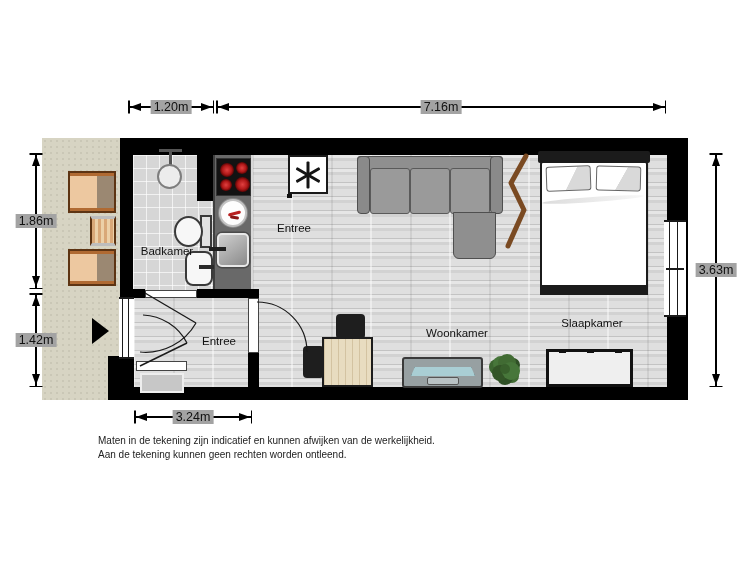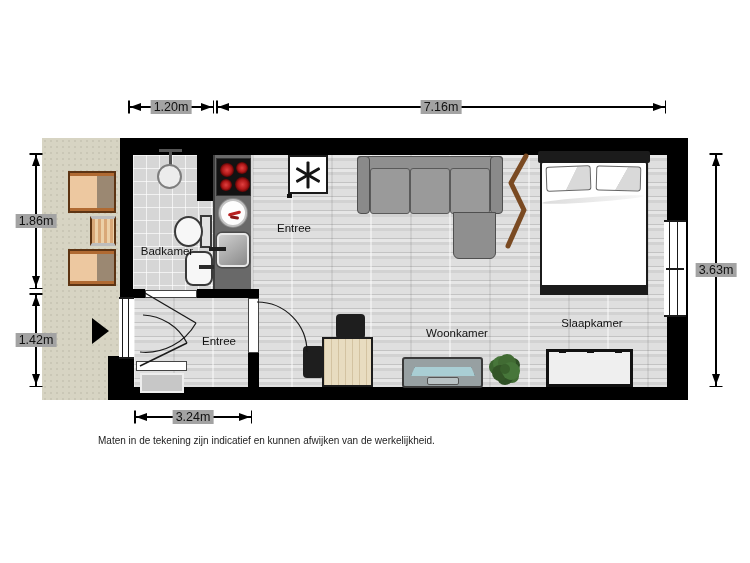--- a/index.html
+++ b/index.html
@@ -281,15 +281,16 @@
   <div class="dimh" style="left:134px;top:410px;width:118px;height:14px;">
     <i class="tk l"></i>
       <i class="tk r"></i>
     <i class="ar l"></i>
       <i class="ar r"></i>
     <b class="lb">3.24m</b>
   </div>
 
   <div class="abs disclaimer">
     <div>Maten in de tekening zijn indicatief en kunnen afwijken van de werkelijkheid.</div>
+    <div>Aan de tekening kunnen geen rechten worden ontleend.</div>
   </div>
 
 </div>
 
 </body></html>

